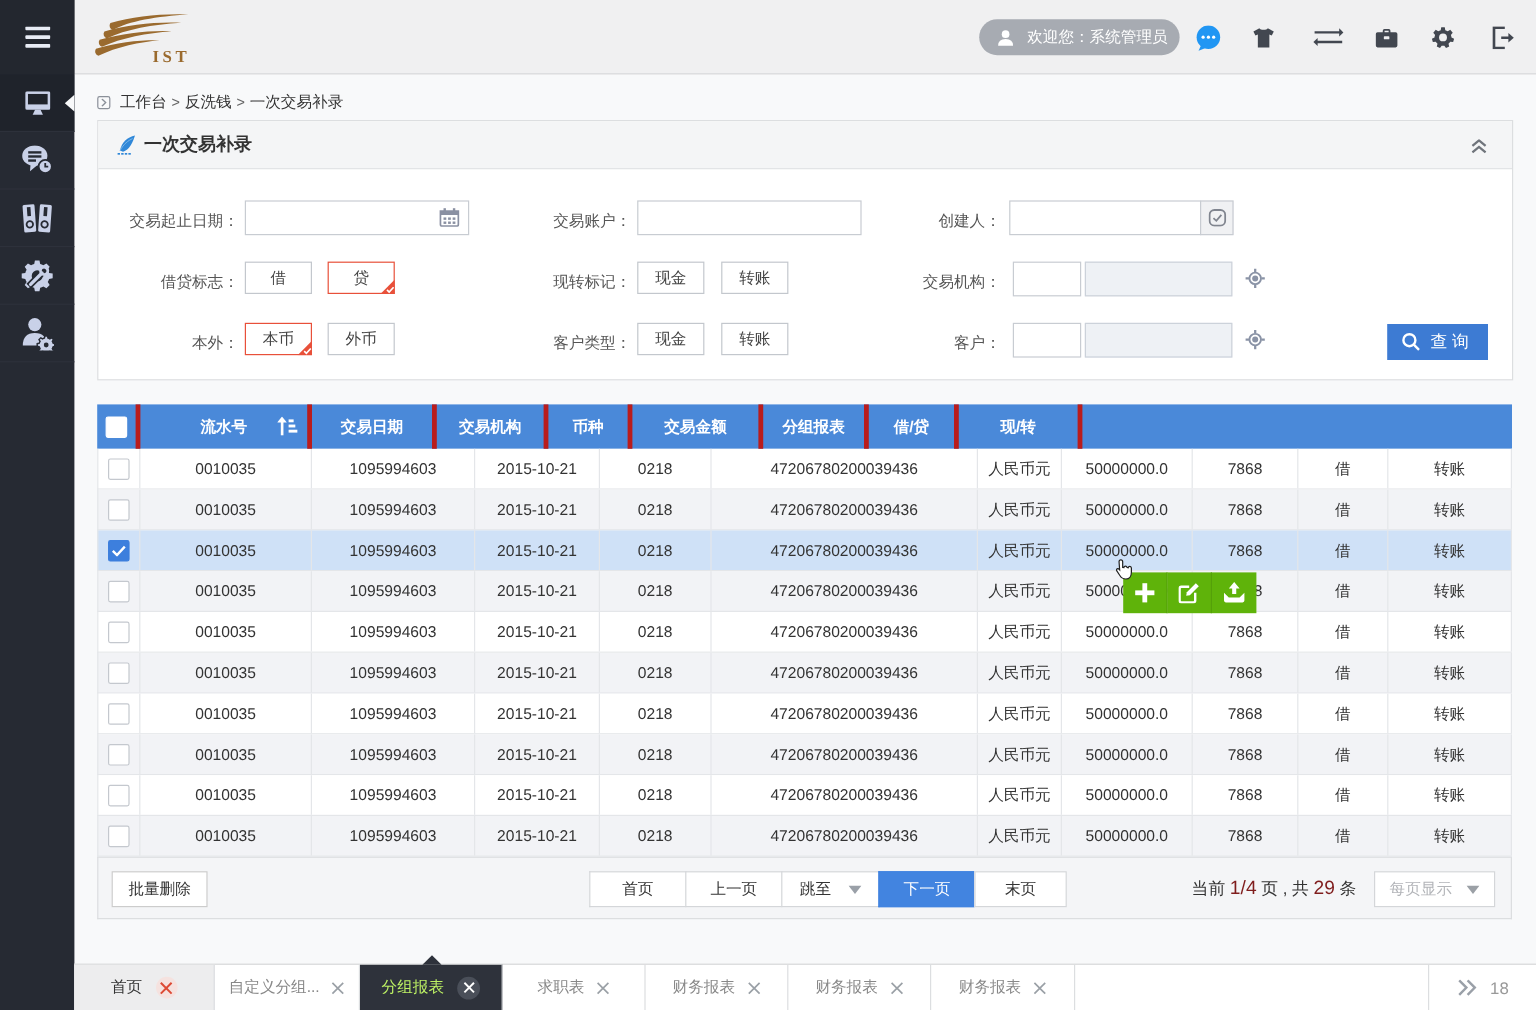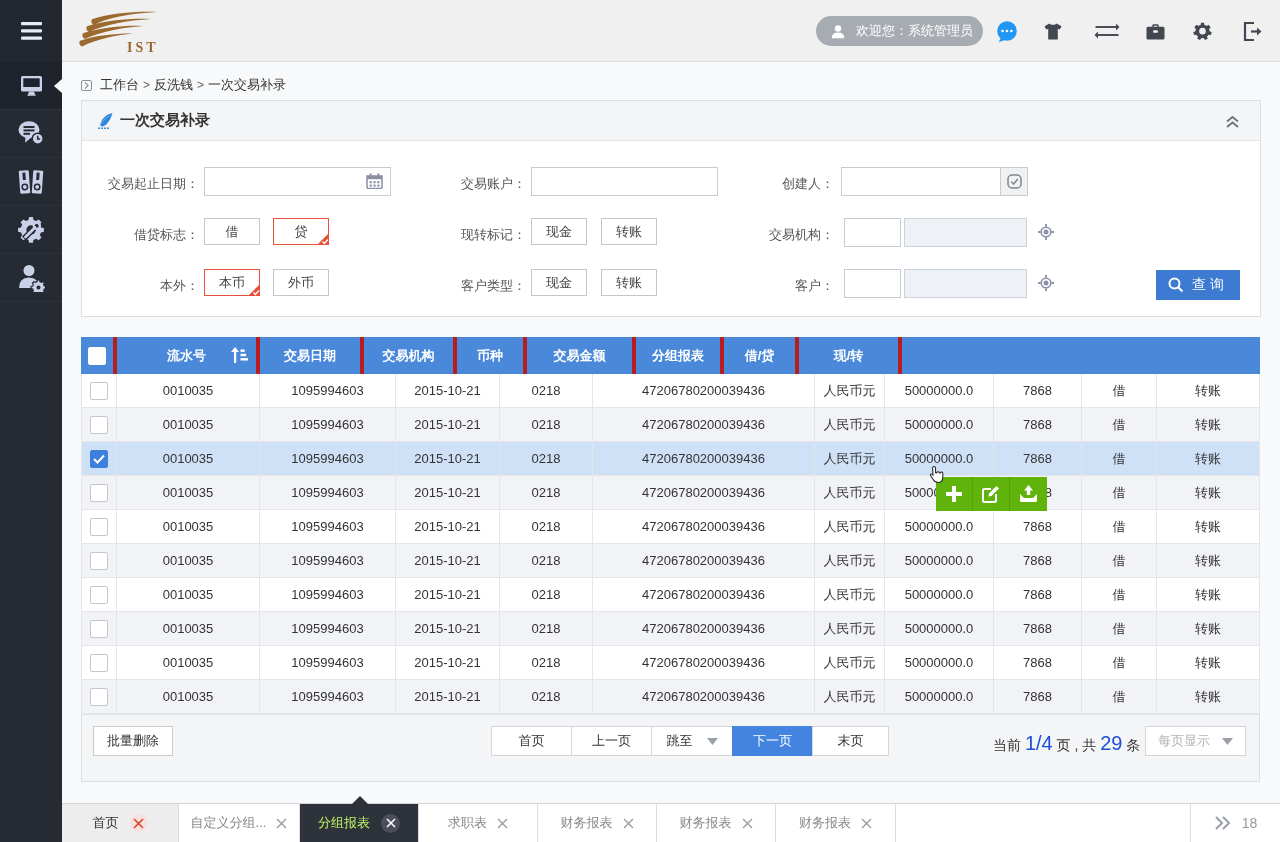--- a/index.html
+++ b/index.html
@@ -43,28 +43,28 @@
 #thead { height:37px; background:#4a89d9; display:flex; color:#fff; font-size:13px; font-weight:bold; }
 #thead .c { display:flex; align-items:center; justify-content:center; border-right:4px solid #b91c1c; height:37px; position:relative; }
 .trow { height:34px; display:flex; font-size:13px; color:#333; border-bottom:1px solid #e4e6e9; background:#fff; }
 .trow.alt { background:#f2f3f6; }
 .trow.sel { background:#cfe1f7; }
 .trow .c { display:flex; align-items:center; justify-content:center; border-right:1px solid #e4e6e9; }
 .cb { width:18px; height:18px; border:1px solid #c4c8ce; border-radius:2px; background:#fff; }
 .cb.on { background:#3d7fdd; border-color:#3d7fdd; display:flex; align-items:center; justify-content:center; }
 
 
-#pager { left:81px; top:714px; width:1179px; height:68px; background:#f4f5f7; border:1px solid #dcdee0; border-top:1px solid #e0e2e4; z-index:2; }
+#pager { left:81px; top:714px; width:1179px; height:52px; background:#f4f5f7; border:1px solid #dcdee0; border-top:1px solid #e0e2e4; z-index:2; }
 #delbtn { position:absolute; left:11px; top:11px; width:80px; height:30px; background:#fff; border:1px solid #ccc; font-size:13px; color:#333; display:flex; align-items:center; justify-content:center; }
 .pgrp { position:absolute; left:409px; top:11px; height:30px; display:flex; }
 .pbtn { height:30px; background:#fff; border:1px solid #d4d6d9; border-right:none; font-size:13px; color:#333; display:flex; align-items:center; justify-content:center; }
 .pbtn.last { border-right:1px solid #d4d6d9; }
 .pbtn.on { background:#4284e0; color:#fff; border-color:#4284e0; }
 #pinfo { position:absolute; left:911px; top:17px; font-size:14px; color:#333; }
-#pinfo b { color:#1d4ed8; font-weight:normal; font-size:20px; }
+#pinfo b { color:#7f1d1d; font-weight:normal; font-size:16px; }
 #psel { position:absolute; left:1063px; top:11px; width:101px; height:30px; background:#fff; border:1px solid #d4d6d9; color:#b2b4b8; font-size:13px; display:flex; align-items:center; justify-content:space-between; padding:0 12px; }
 
 
 #gtool { left:936px; top:477px; width:111px; height:34px; display:flex; z-index:6; }
 #gtool .g { width:37px; height:34px; background:#5fb30a; display:flex; align-items:center; justify-content:center; border-right:1px solid #54a009; }
 #gtool .g:last-child { border-right:none; }
 
 
 #tabbar { left:62px; top:803px; width:1218px; height:39px; background:#fff; border-top:1px solid #d5d6d8; z-index:5; display:flex; }
 .tab { height:38px; display:flex; align-items:center; justify-content:center; font-size:13px; color:#888; border-right:1px solid #dcdee0; position:relative; }

